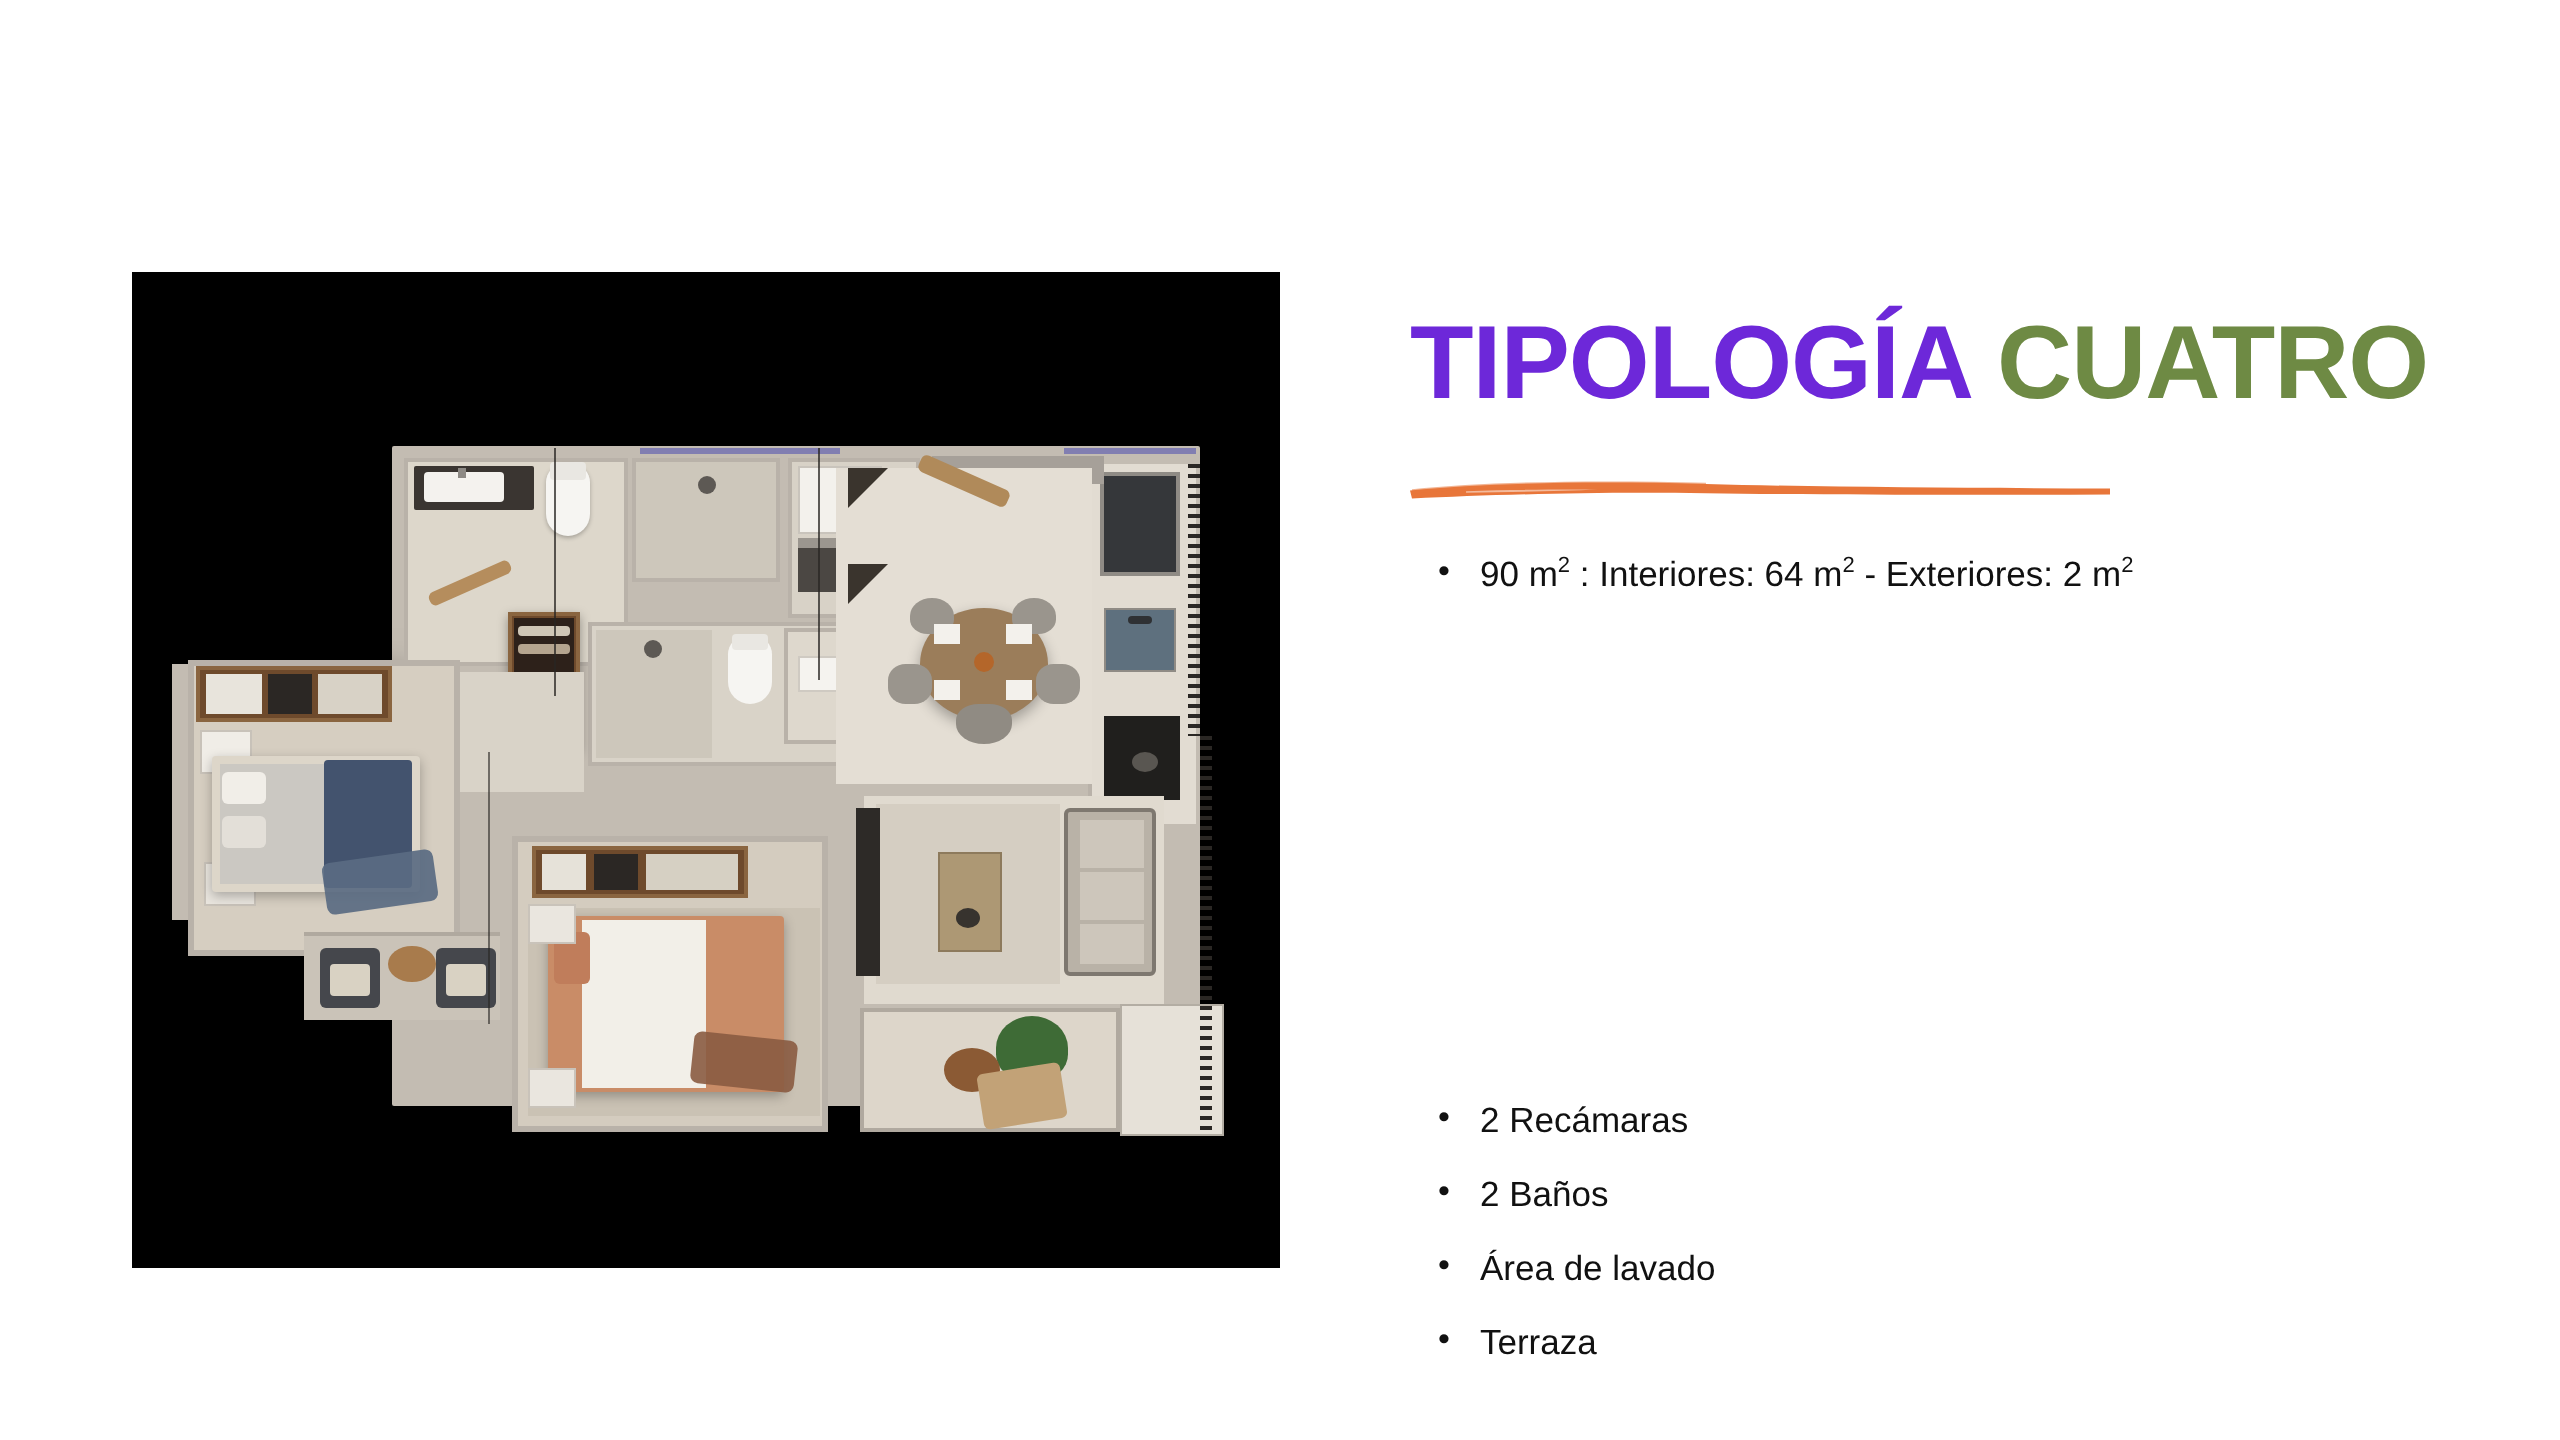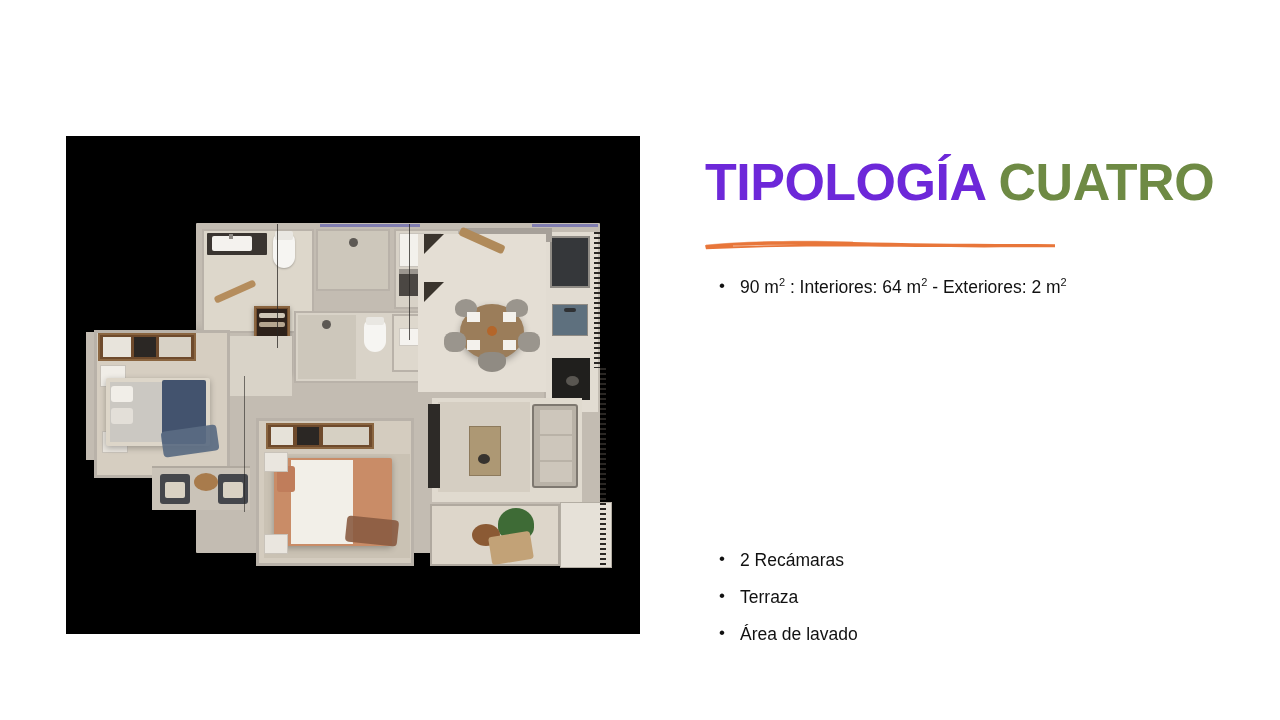--- a/index.html
+++ b/index.html
@@ -225,17 +225,18 @@
 
   <div class="bullets">
     <div class="bullet">
       <span>90 m</span><sup>2</sup><span> : Interiores: 64 m</span><sup>2</sup><span> - Exteriores: 2 m</span><sup>2</sup>
     </div>
   </div>
 
 
   <div class="bullets2">
     <div class="bullet">2 Recámaras</div>
+    <div class="bullet">2 Baños</div>
+    <div class="bullet">Área de lavado</div>
     <div class="bullet">Terraza</div>
-    <div class="bullet">Área de lavado</div>
   </div>
 
 </div>
 
 </body></html>

